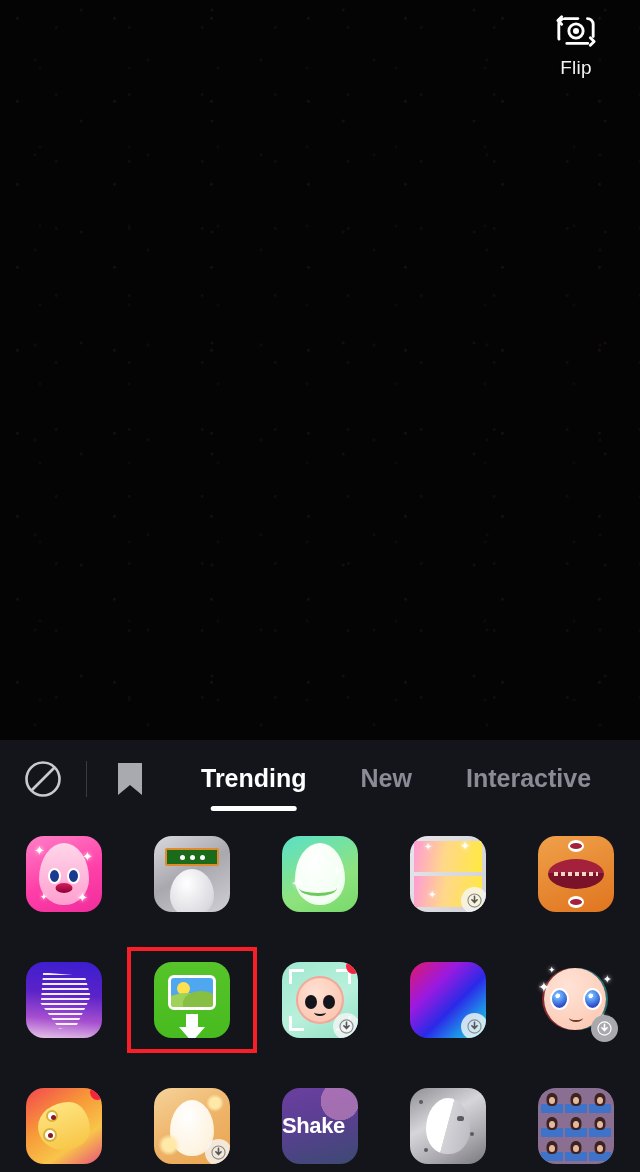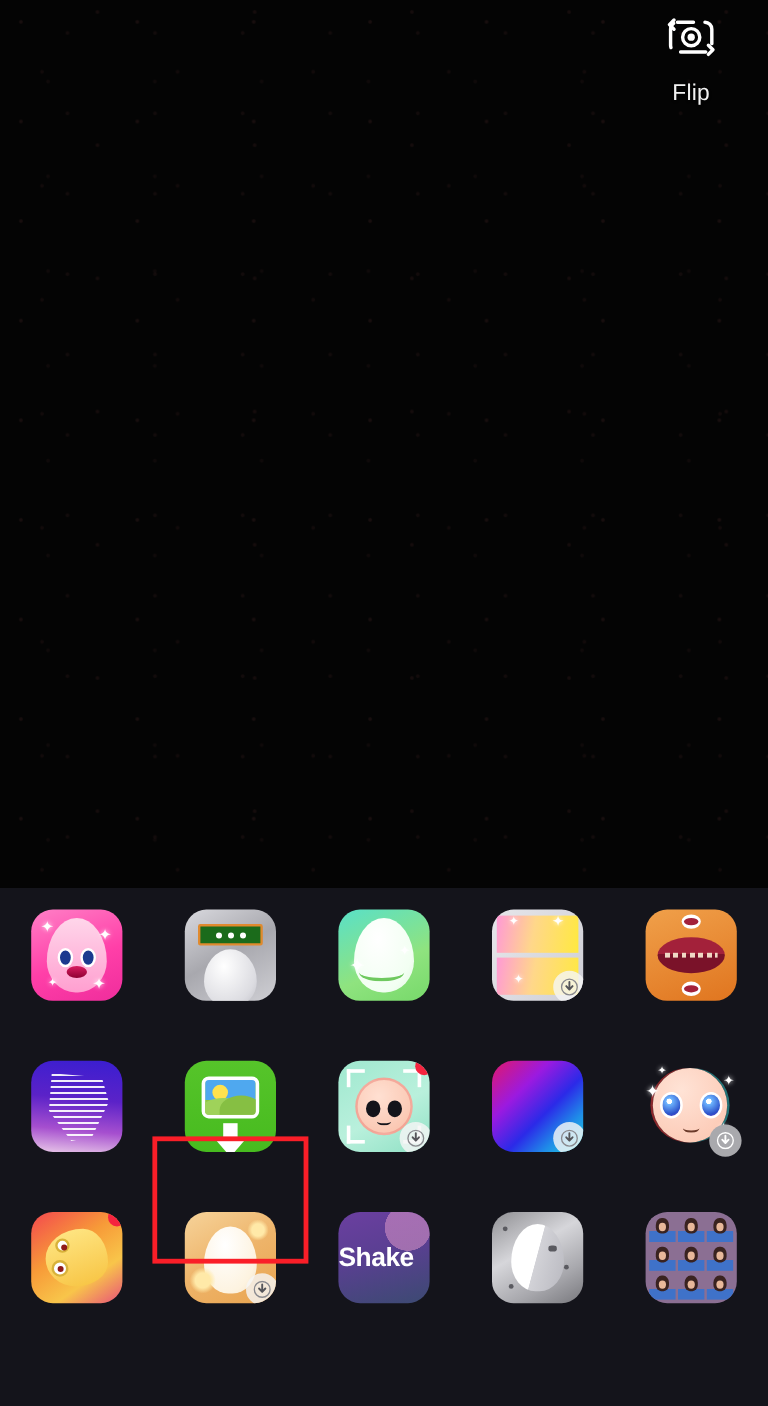--- a/index.html
+++ b/index.html
@@ -21,21 +21,21 @@
       radial-gradient(circle at 77% 41%, rgba(36,20,20,.45) 0 1px, transparent 2px),
       radial-gradient(circle at 31% 63%, rgba(34,18,18,.45) 0 1px, transparent 2px),
       radial-gradient(circle at 45% 86%, rgba(32,18,18,.4) 0 1px, transparent 2px);
     background-size: 97px 83px, 131px 111px, 73px 67px, 113px 95px, 89px 79px;
   }
 
   
   .flip-btn {
     position: absolute; right: 26px; top: 10px;
     width: 76px; display: flex; flex-direction: column;
-    align-items: center; gap: 15px; cursor: pointer;
+    align-items: center; gap: 5px; cursor: pointer;
   }
   .flip-btn .glyph { width: 46px; height: 42px; display: block; }
   .flip-label {
     font-size: 19px; color: #f2f2f2; letter-spacing: .2px;
     text-shadow: 0 1px 2px rgba(0,0,0,.6);
   }
 
   
   .panel {
     position: absolute; left: 0; top: 740px; width: 640px; height: 432px;
@@ -337,20 +337,46 @@
       <circle cx="24" cy="22" r="7.5" fill="none" stroke="#ffffff" stroke-width="3"></circle>
       <circle cx="24" cy="22" r="3.2" fill="#ffffff"></circle>
       <path d="M9 7 L5 11 L9 15" fill="none" stroke="#fff" stroke-width="3" stroke-linecap="round" stroke-linejoin="round"></path>
       <path d="M39 37 L43 33 L39 29" fill="none" stroke="#fff" stroke-width="3" stroke-linecap="round" stroke-linejoin="round"></path>
     </svg>
     <div class="flip-label">Flip</div>
   </div>
 
   <div class="panel">
 
+    <div class="tabbar">
+      <div class="icon-btn">
+        <svg width="40" height="40" viewBox="0 0 40 40">
+          <circle cx="20" cy="20" r="16.5" fill="none" stroke="#c9c9cf" stroke-width="2.6"></circle>
+          <line x1="8.5" y1="31.5" x2="31.5" y2="8.5" stroke="#c9c9cf" stroke-width="2.6"></line>
+        </svg>
+      </div>
+      <div class="divider"></div>
+      <div class="icon-btn">
+        <svg width="34" height="40" viewBox="0 0 34 40">
+          <path d="M5 4 H29 V36 L17 26 L5 36 Z" fill="#a9a9b0"></path>
+        </svg>
+      </div>
+
+      <div class="tabs">
+        <div class="tab active">
+          <span>Trending</span>
+        </div>
+        <div class="tab">
+          <span>New</span>
+        </div>
+        <div class="tab">
+          <span>Interactive</span>
+        </div>
+      </div>
+    </div>
 
     <div class="grid" id="effects-grid">
         <div class="cell">
           <div class="thumb t-doll">
             <div class="art">
               <div class="face-oval"></div>
     <div class="eye" style="left:22px;top:32px"></div>
     <div class="eye" style="right:22px;top:32px"></div>
     <div class="mouth"></div>
     <span class="spark" style="left:8px;top:8px">✦</span>

